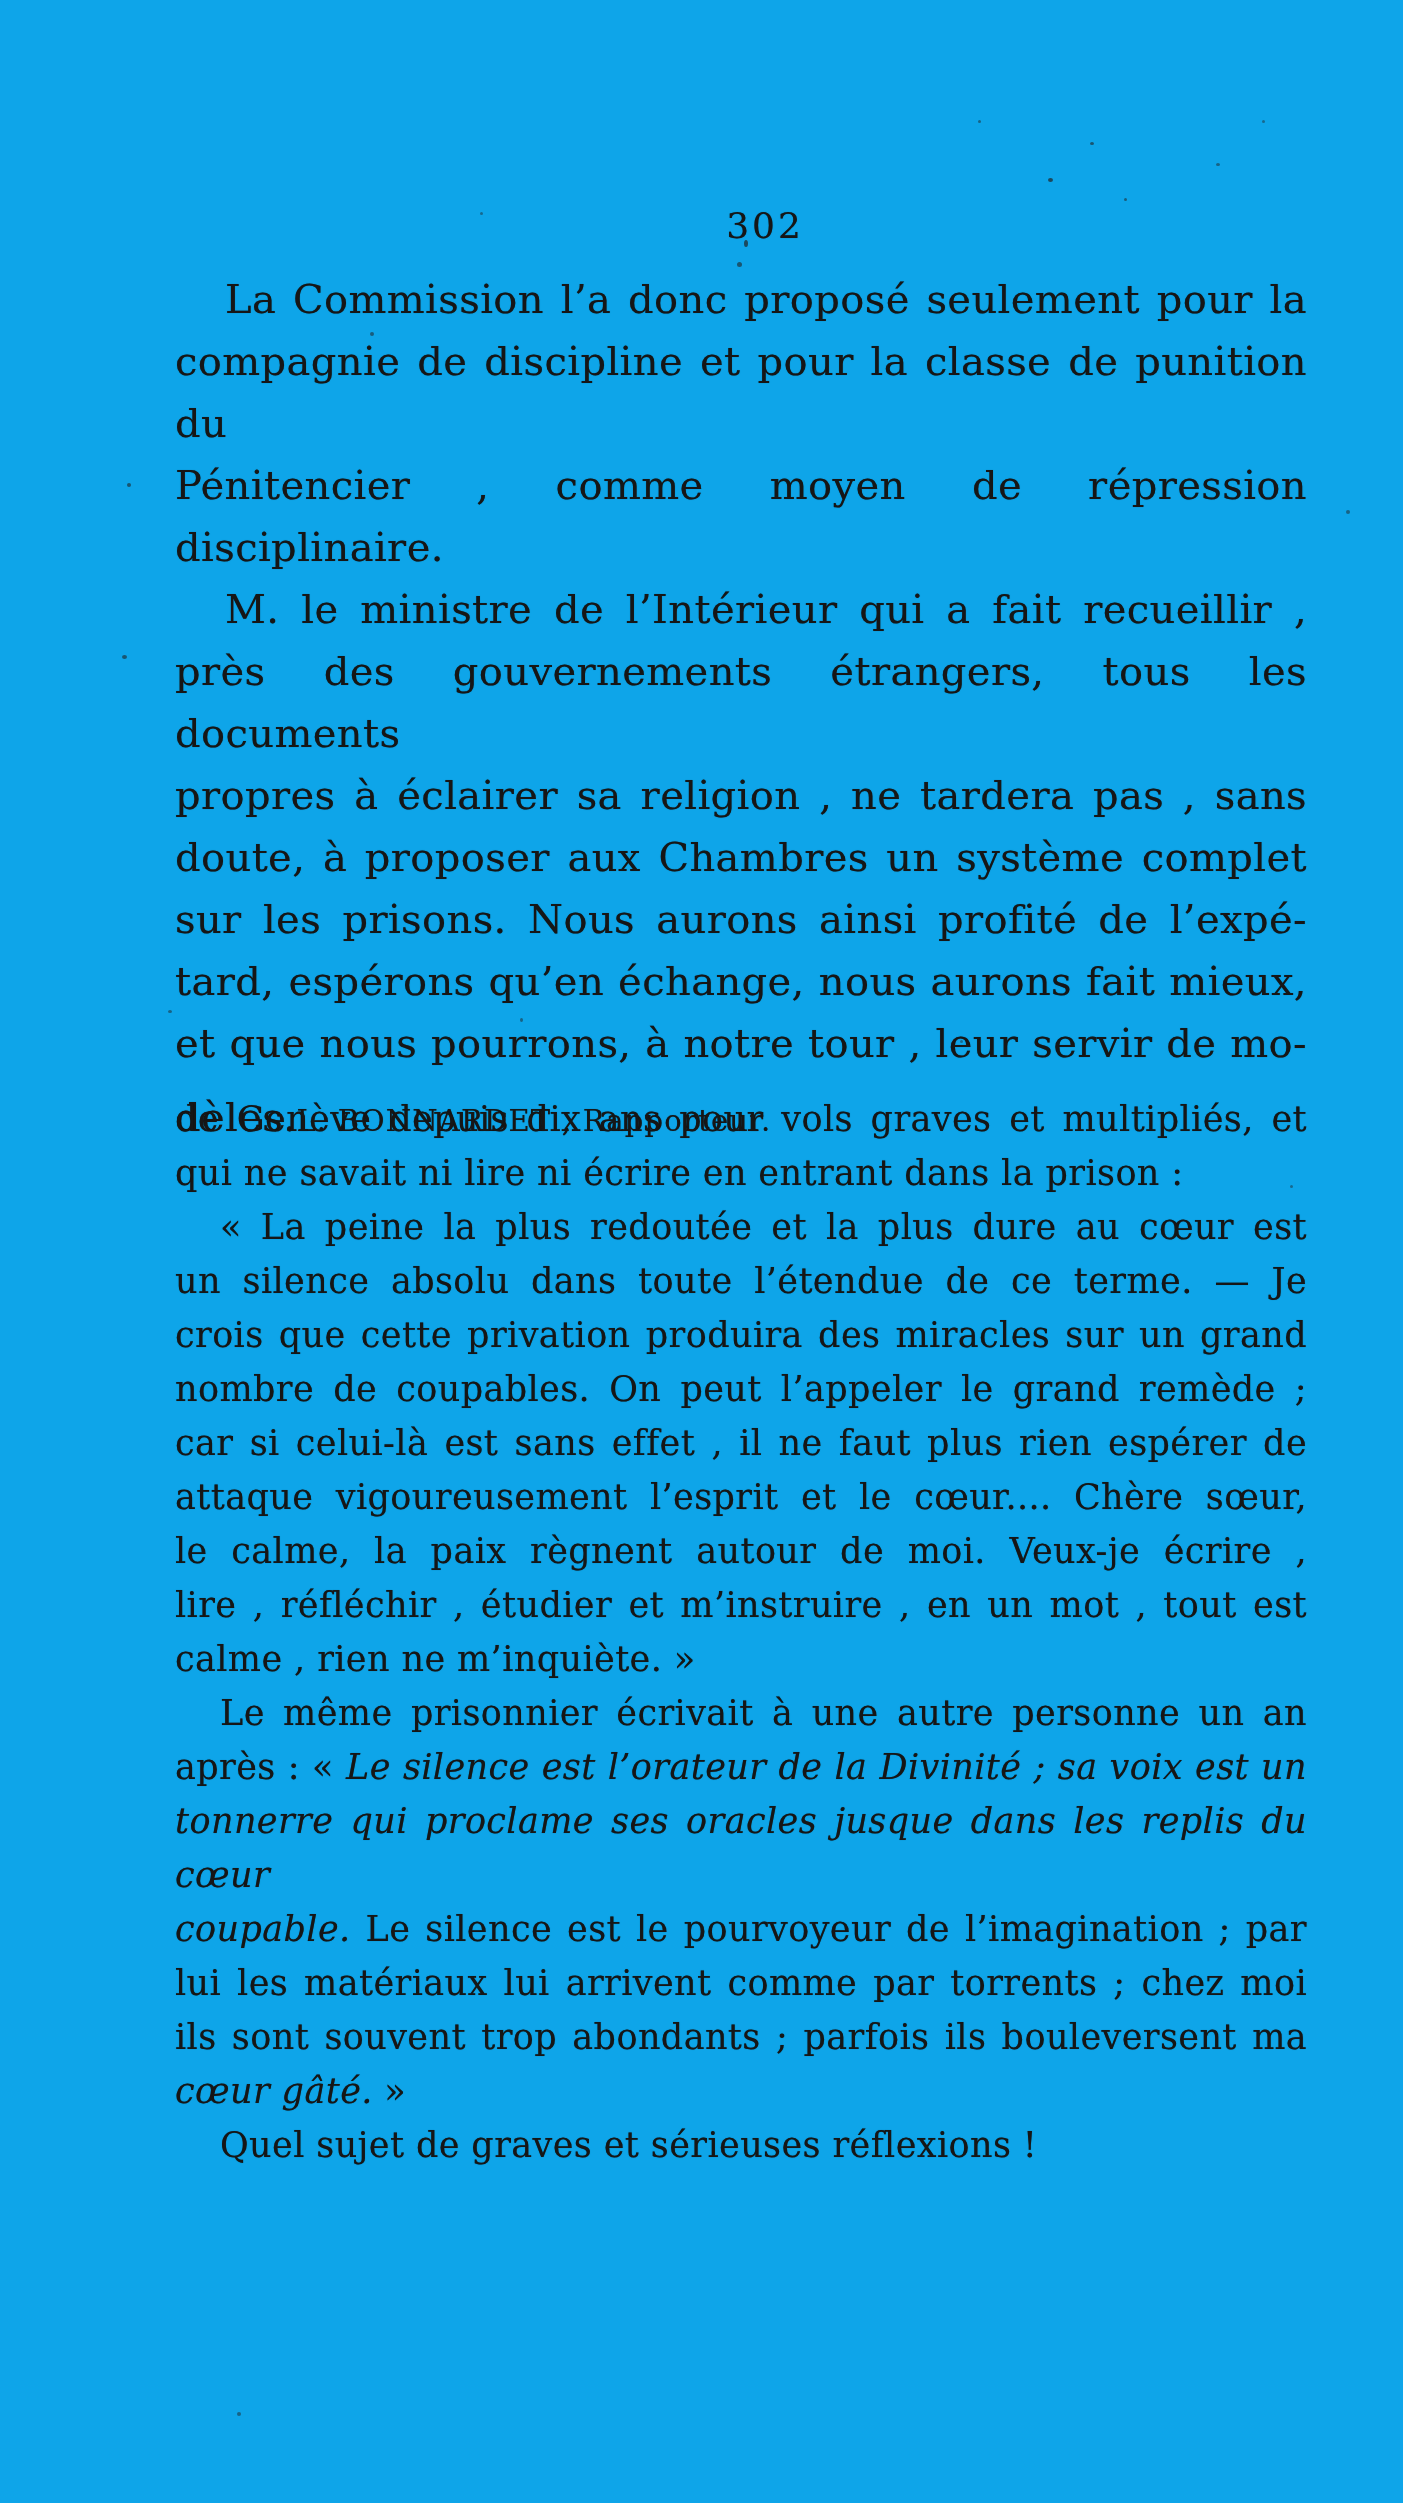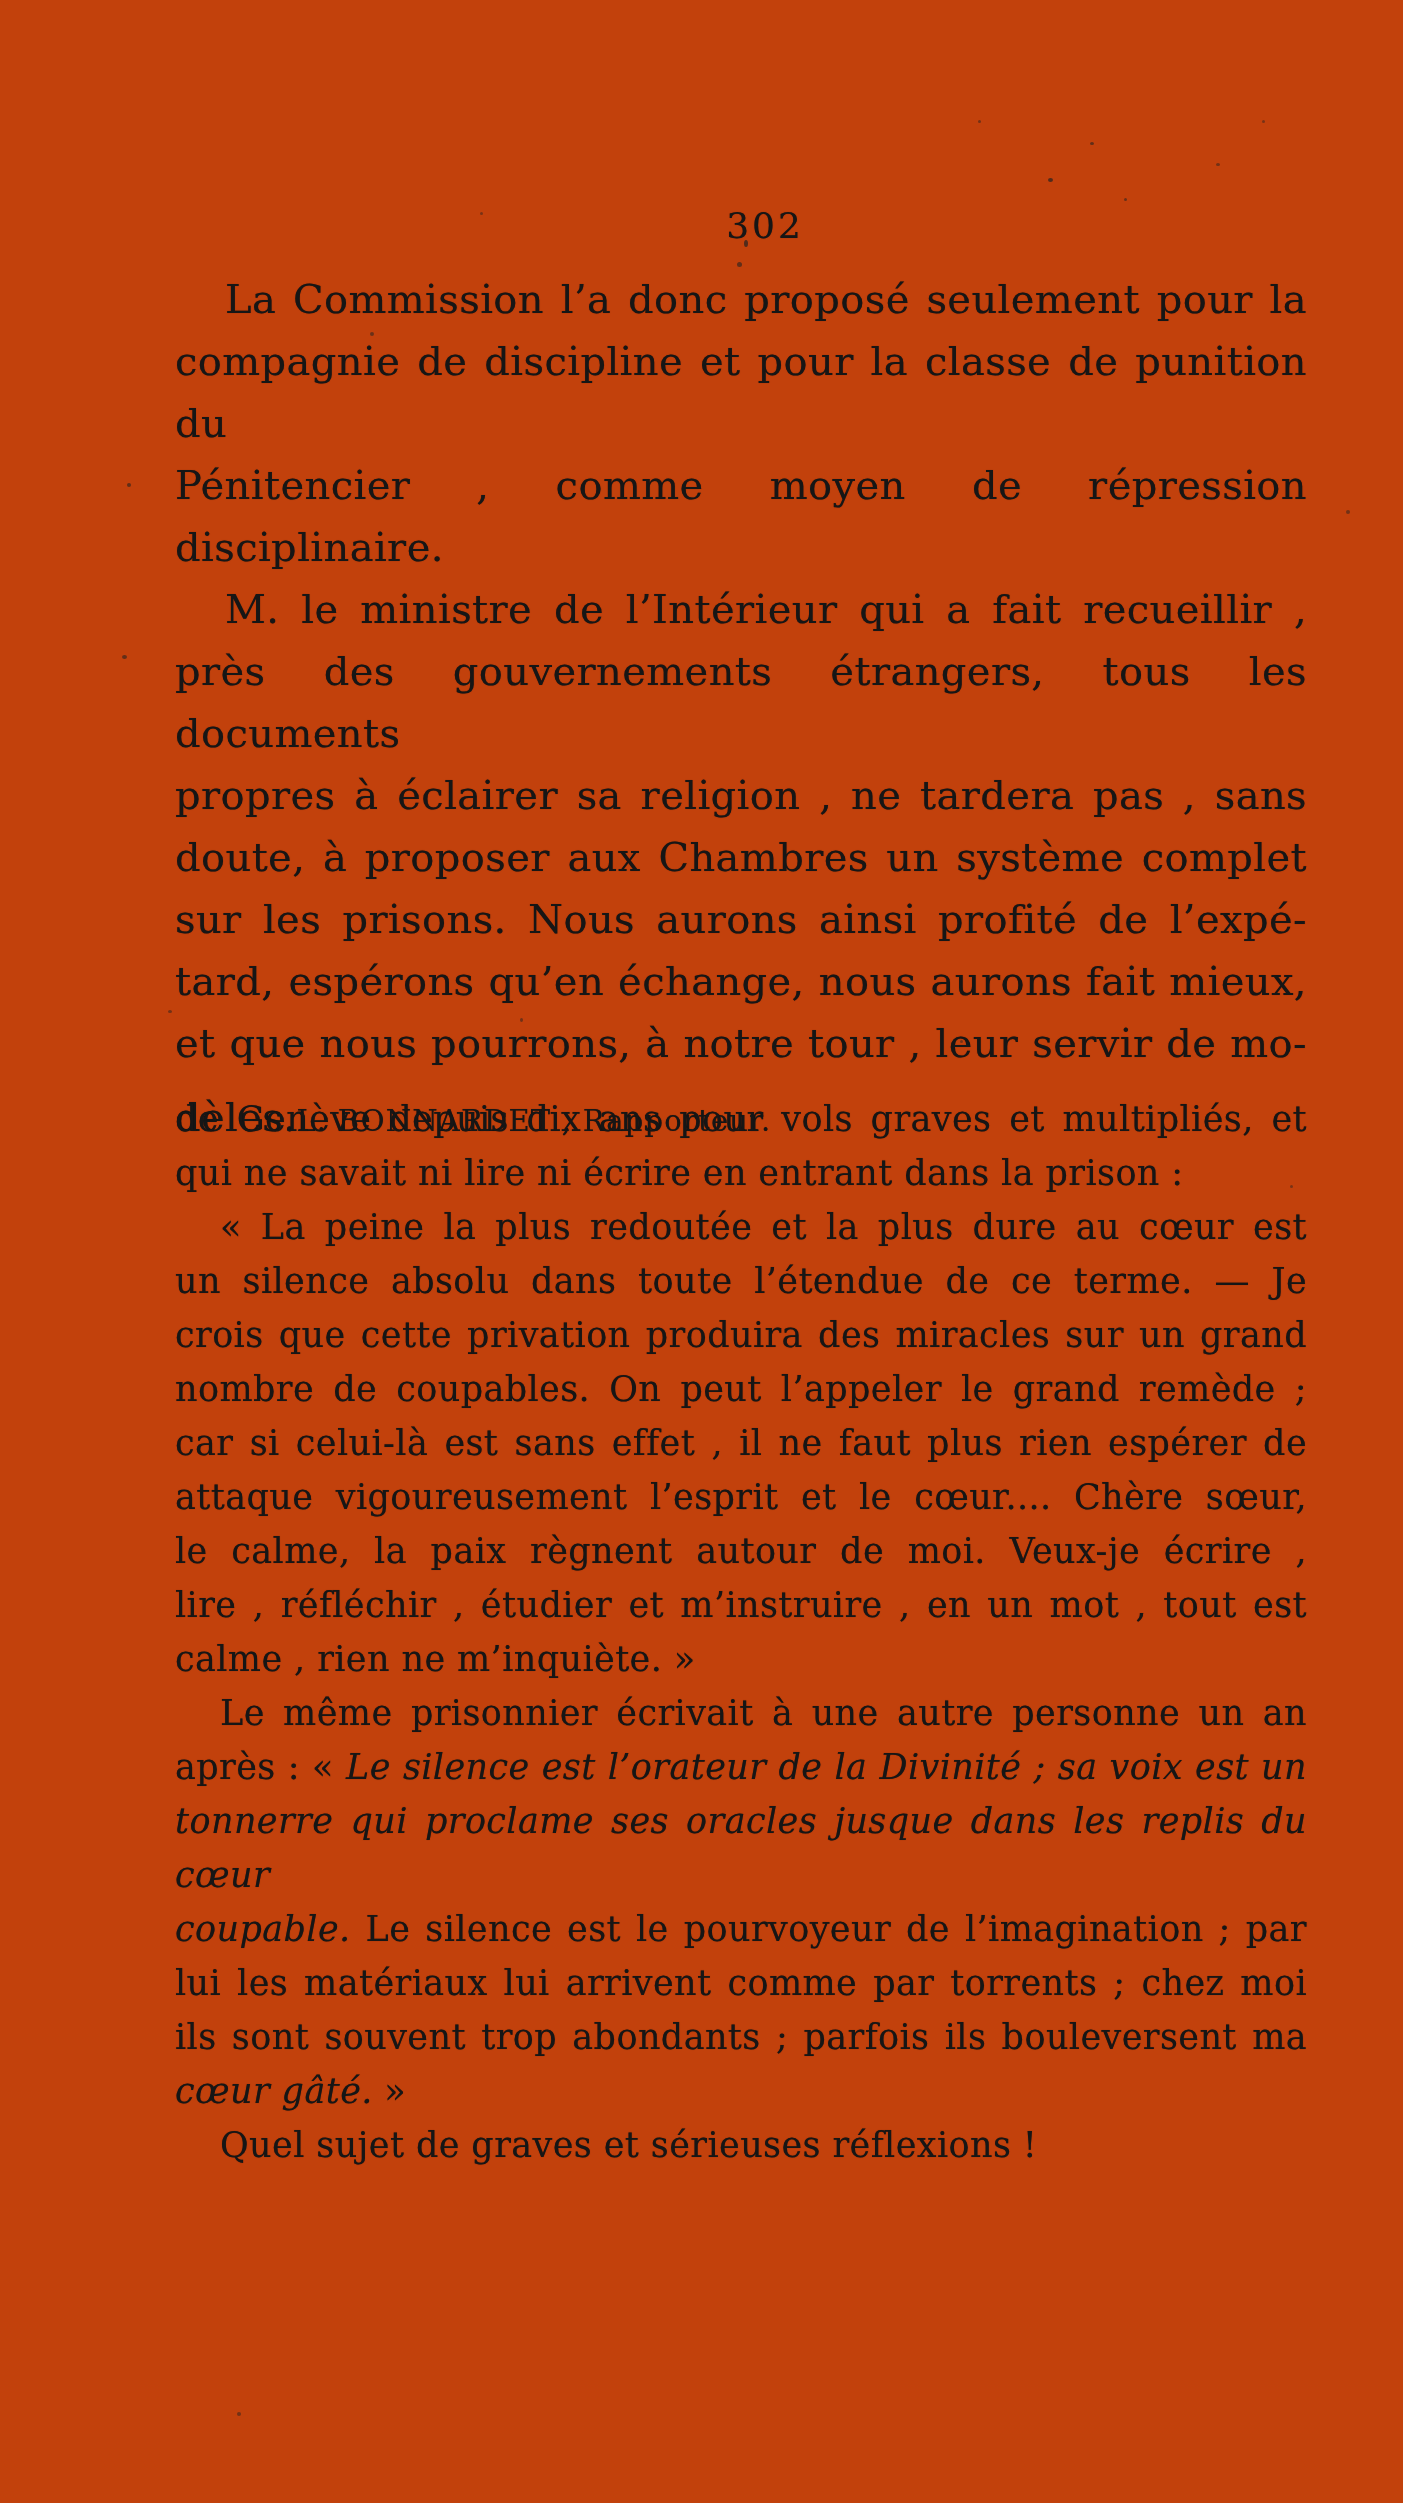--- a/index.html
+++ b/index.html
@@ -1,19 +1,19 @@
 <!DOCTYPE html>
 <html><head>
 <meta charset="utf-8">
 <style>
   html,body{margin:0;padding:0;background:#e8e8e8;}
   .page{
     position:relative;
     width:1403px;height:2503px;
-    background:#c2410c;
+    background:#0ea5e9;
     font-family:"DejaVu Serif", serif;
     color:#161616;
     overflow:hidden;
     text-shadow:0 0 0.7px rgba(10,10,10,0.55);
   }
   .pagenum{
     position:absolute;
     top:205px;left:705px;width:120px;
     text-align:center;
     font-size:36px;

